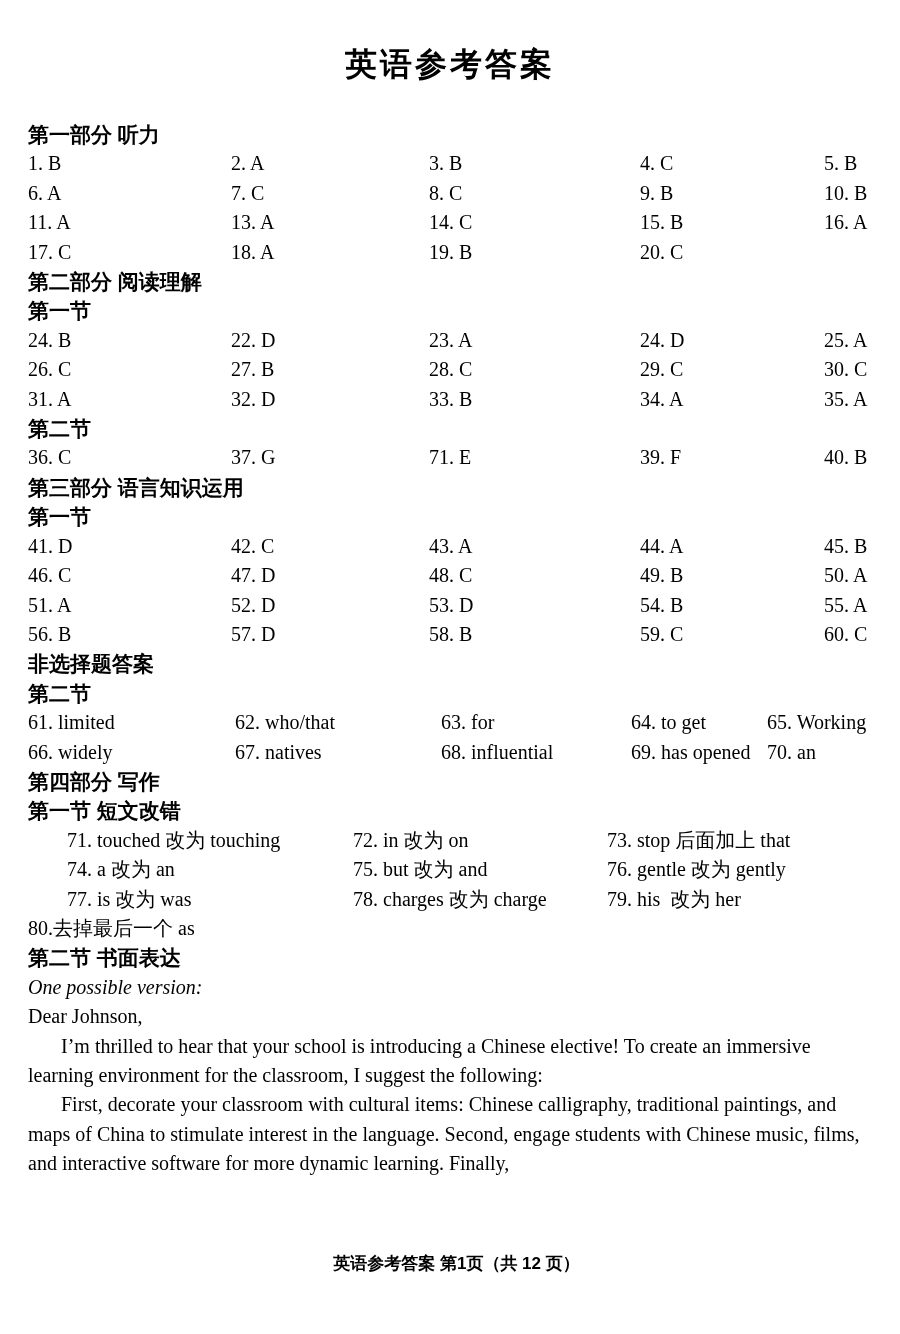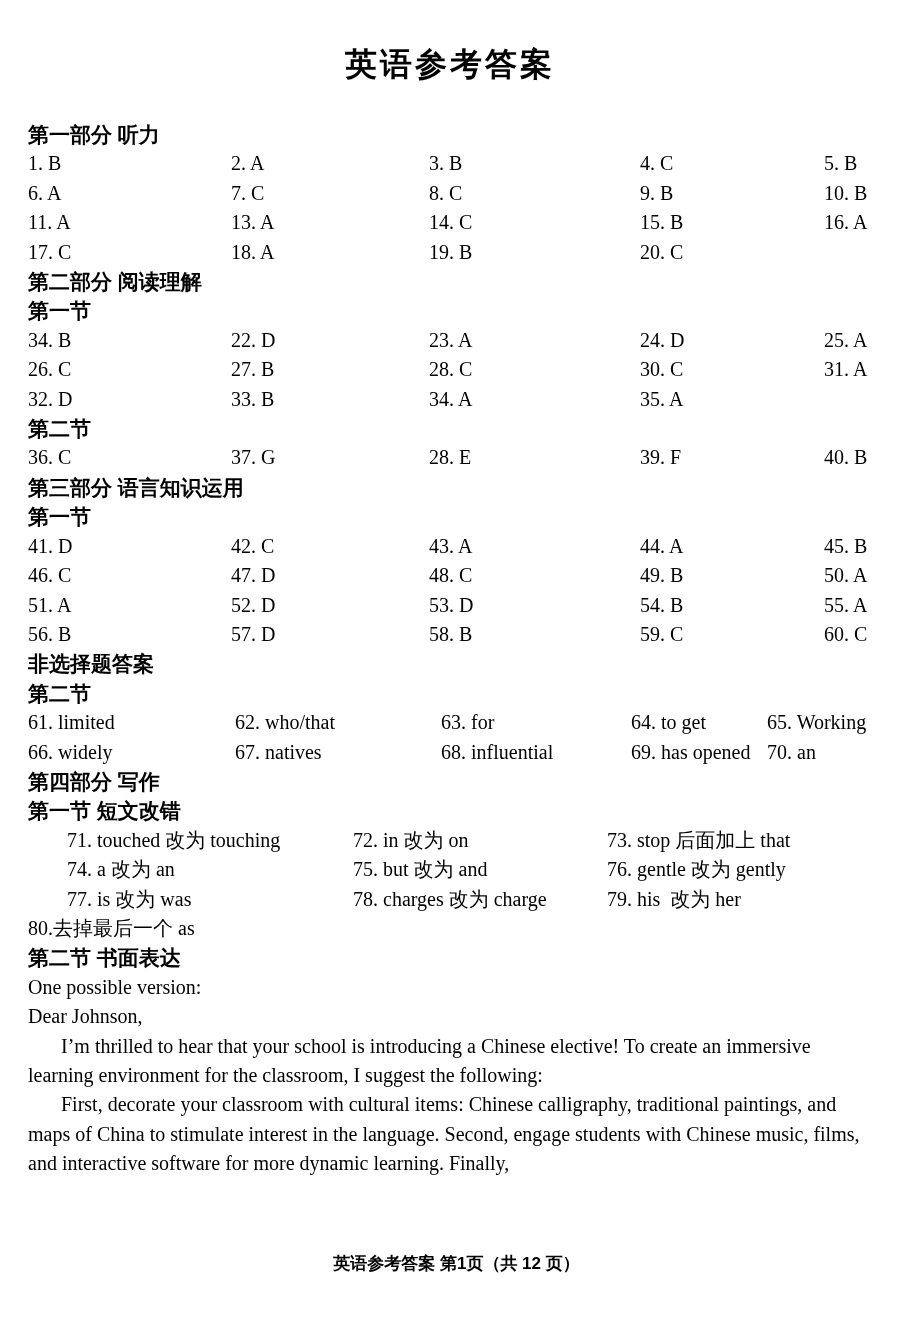--- a/index.html
+++ b/index.html
@@ -22,21 +22,21 @@
   .heading {
     font-weight:700; font-size:21px;
     font-family:"Liberation Sans", sans-serif;
     line-height:29.4px; white-space:pre-wrap;
   }
   .grid { display:grid; font-size:20px; line-height:29.4px; }
   .g5  { grid-template-columns:203px 198px 211px 184px 1fr; }
   .g5b { grid-template-columns:207px 206px 190px 136px 1fr; }
   .g3  { grid-template-columns:286px 254px 1fr;margin-left:39px; }
   .cell { white-space:pre; }
-  .italic { }
+  .italic { font-style:italic; }
   .para { text-indent:33px; font-size:20px; line-height:29.4px; }
   .footer {
     position:absolute; left:13px; right:0; top:1252px;
     text-align:center; font-weight:700; font-size:17px;
     font-family:"Liberation Sans", sans-serif;
     line-height:24px;
   }
 </style>
 </head>
 <body>
@@ -66,42 +66,43 @@
         <div class="cell">17. C</div>
         <div class="cell">18. A</div>
         <div class="cell">19. B</div>
         <div class="cell">20. C</div>
       </div>
 
     <div class="heading">第二部分 阅读理解</div>
     <div class="heading">第一节</div>
 
     <div class="grid g5">
-        <div class="cell">34. B</div>
+        <div class="cell">24. B</div>
         <div class="cell">22. D</div>
         <div class="cell">23. A</div>
         <div class="cell">24. D</div>
         <div class="cell">25. A</div>
         <div class="cell">26. C</div>
         <div class="cell">27. B</div>
         <div class="cell">28. C</div>
+        <div class="cell">29. C</div>
         <div class="cell">30. C</div>
         <div class="cell">31. A</div>
         <div class="cell">32. D</div>
         <div class="cell">33. B</div>
         <div class="cell">34. A</div>
         <div class="cell">35. A</div>
       </div>
 
     <div class="heading">第二节</div>
 
     <div class="grid g5">
         <div class="cell">36. C</div>
         <div class="cell">37. G</div>
-        <div class="cell">28. E</div>
+        <div class="cell">71. E</div>
         <div class="cell">39. F</div>
         <div class="cell">40. B</div>
       </div>
 
     <div class="heading">第三部分 语言知识运用</div>
     <div class="heading">第一节</div>
 
     <div class="grid g5">
         <div class="cell">41. D</div>
         <div class="cell">42. C</div>

